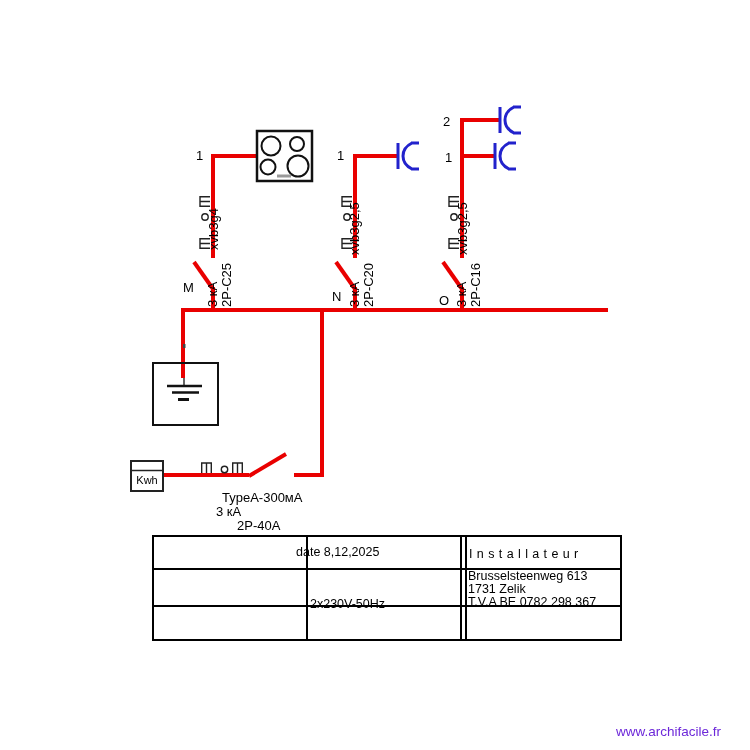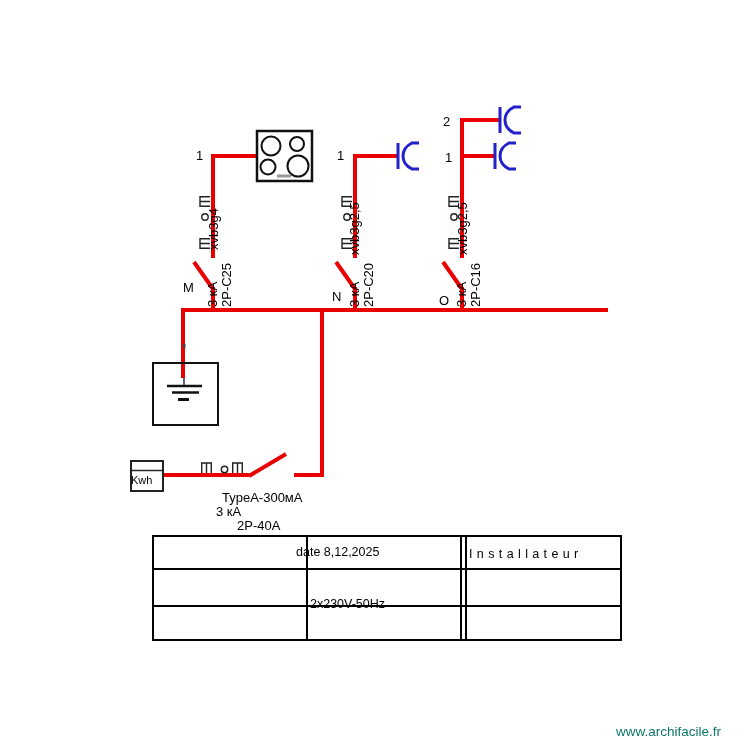--- a/index.html
+++ b/index.html
@@ -4,23 +4,23 @@
 <style>
   html,body{margin:0;padding:0;background:#fff;}
   #canvas{position:relative;width:750px;height:750px;background:#fff;overflow:hidden;
           font-family:"Liberation Sans",sans-serif;color:#000;}
   #wiresvg{position:absolute;left:0;top:0;}
   .t{position:absolute;font-size:13px;line-height:14px;white-space:nowrap;}
   .vt{position:absolute;font-size:13px;line-height:15px;height:15px;white-space:nowrap;
       transform-origin:0 100%;transform:rotate(-90deg);}
   .cell{position:absolute;font-size:12.5px;line-height:13px;overflow:hidden;white-space:nowrap;}
   .spread{letter-spacing:0.35em;text-align:center;}
-  .kwh{position:absolute;left:131px;top:474px;width:32px;
+  .kwh{position:absolute;left:131px;top:474px;width:32px;text-align:center;
        font-size:11px;line-height:12px;}
-  .footer{position:absolute;left:616px;top:724px;font-size:13.5px;color:#0f766e;}
+  .footer{position:absolute;left:616px;top:724px;font-size:13.5px;color:#6d28d9;}
 </style>
 </head>
 <body>
 
 <div id="canvas">
 
   <svg id="wiresvg" width="750" height="750" viewBox="0 0 750 750">
 
     <g stroke="#e90000" stroke-width="4" fill="none">
 
@@ -132,16 +132,21 @@
 
   <div class="t" style="left:222px;top:491px">TypeA-300мА</div>
   <div class="t" style="left:216px;top:505px">3 кА</div>
   <div class="t" style="left:237px;top:519px">2P-40A</div>
 
   <div class="kwh">Kwh</div>
 
   <div class="cell" style="left:296px;top:546px">date 8,12,2025</div>
   <div class="cell spread" style="left:469px;top:548px">Installateur</div>
   <div class="cell" style="left:310px;top:598px">2x230V-50Hz</div>
+  <div class="cell" style="left:468px;top:570px;width:150px;height:35px">
+    <div>Brusselsteenweg 613</div>
+    <div>1731 Zelik</div>
+    <div>T.V.A BE 0782 298 367</div>
+  </div>
 
   <div class="footer">www.archifacile.fr</div>
 
 </div>
 
 </body></html>

